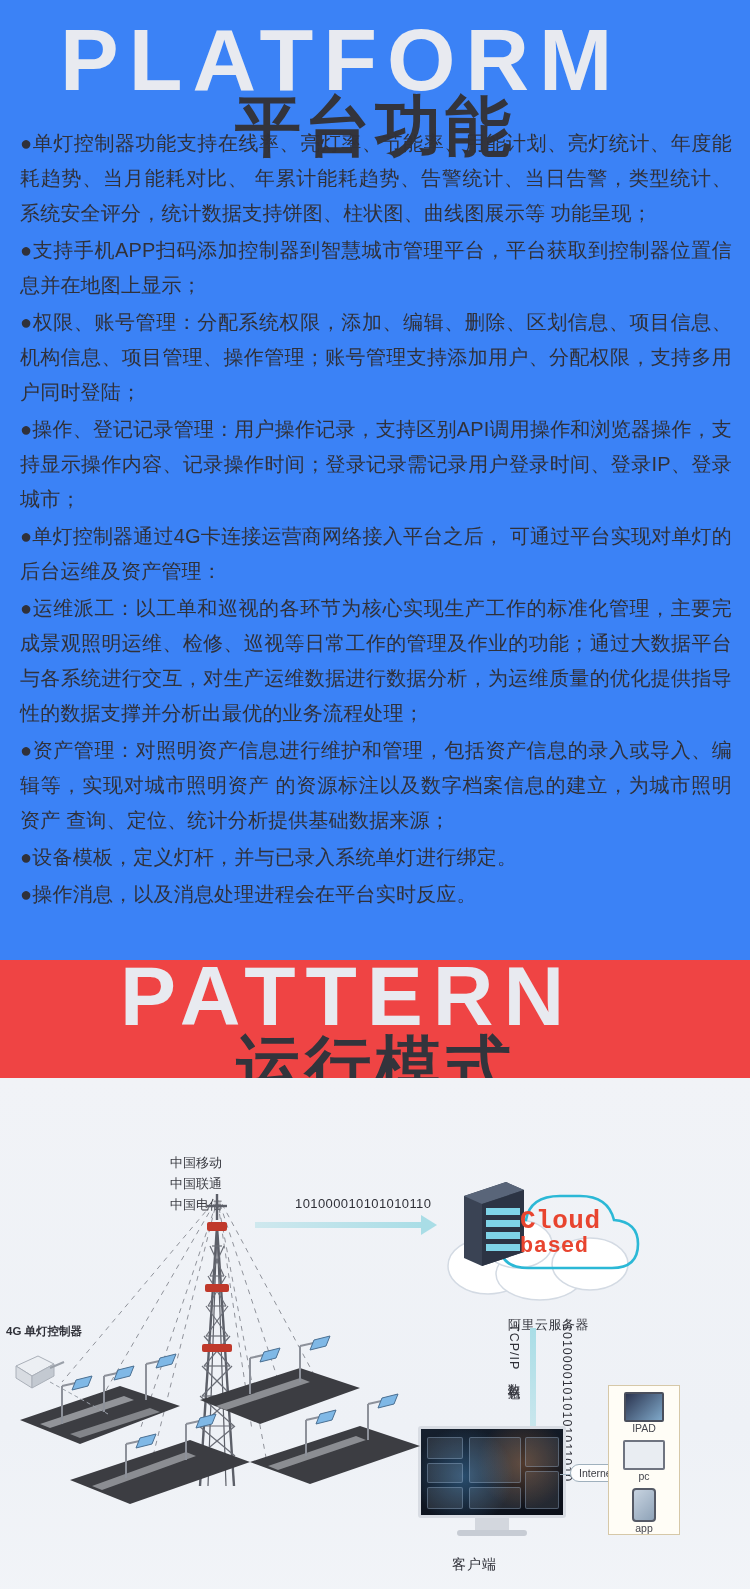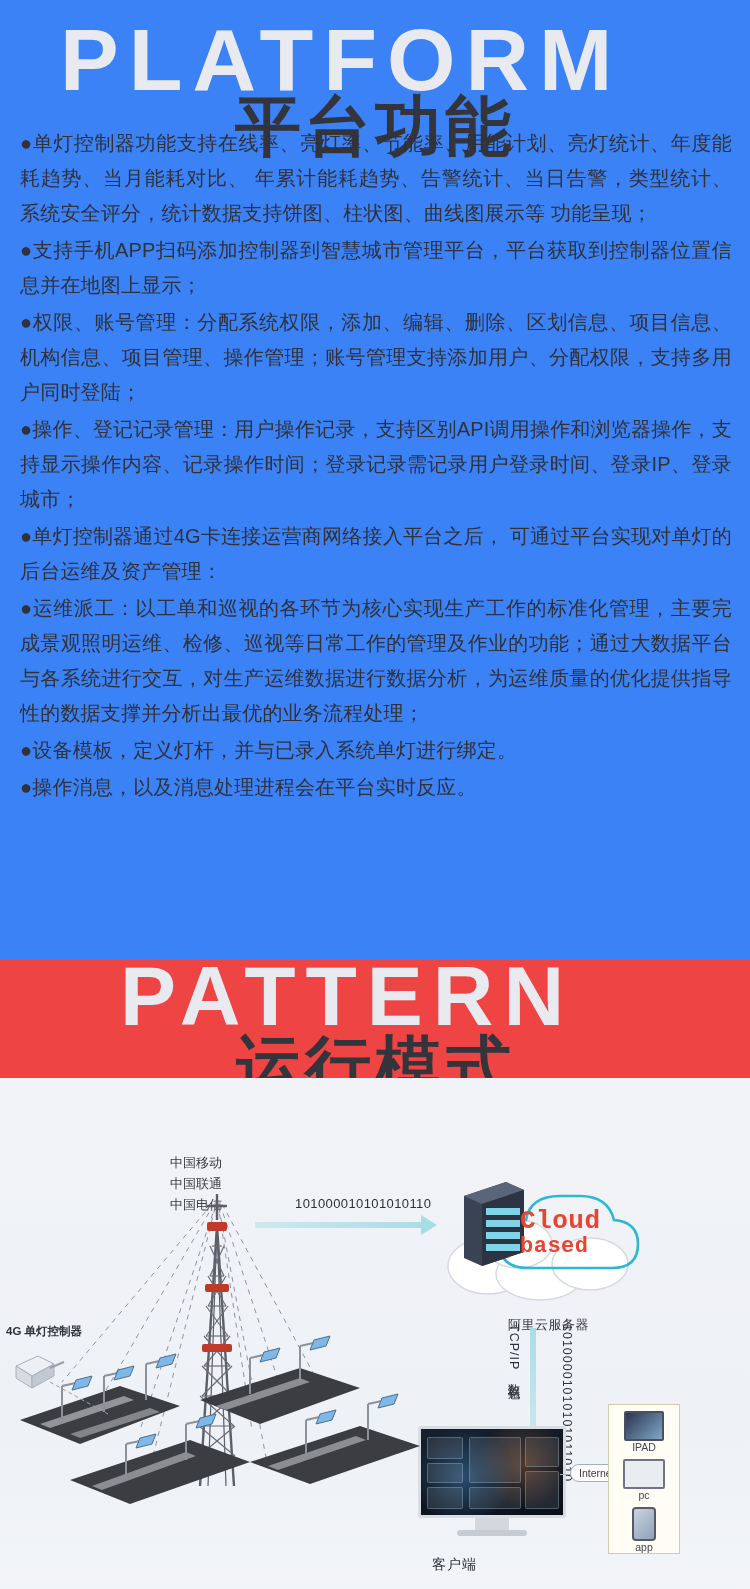--- a/index.html
+++ b/index.html
@@ -288,21 +288,21 @@
     position: absolute;
     left: 620px; top: 396px;
     width: 14px; height: 1px;
     background: #9fb0bd;
   }
 
   
   .device-col {
     position: absolute;
     left: 608px;
-    top: 326px;
+    top: 307px;
     width: 72px;
     height: 150px;
     border: 1px solid #d6c8a8;
     background: #fffdf6;
   }
   .dev-cell {
     text-align: center;
     font-size: 10.5px;
     color: #44454d;
     padding-top: 2px;
@@ -323,21 +323,21 @@
   }
   .app-img {
     width: 24px; height: 34px;
     margin: 4px auto 0 auto;
     background: linear-gradient(135deg,#c7d3e0,#8fa3b8);
     border: 2px solid #555a66;
     border-radius: 4px;
   }
   .client-label {
     position: absolute;
-    left: 432px;
+    left: 452px;
     top: 478px;
     font-size: 14px;
     color: #2f3038;
     letter-spacing: 1px;
   }
 
   .controller-label {
     position: absolute;
     left: 6px;
     top: 246px;
@@ -355,20 +355,21 @@
     <div class="ghost-word ghost-platform">PLATFORM</div>
     <h1 class="heading heading-platform">平台功能</h1>
 
     <div class="body-block">
       <p class="para">●单灯控制器功能支持在线率、亮灯率、节能率、用能计划、亮灯统计、年度能耗趋势、当月能耗对比、 年累计能耗趋势、告警统计、当日告警，类型统计、系统安全评分，统计数据支持饼图、柱状图、曲线图展示等 功能呈现；</p>
       <p class="para">●支持手机APP扫码添加控制器到智慧城市管理平台，平台获取到控制器位置信息并在地图上显示；</p>
       <p class="para">●权限、账号管理：分配系统权限，添加、编辑、删除、区划信息、项目信息、机构信息、项目管理、操作管理；账号管理支持添加用户、分配权限，支持多用户同时登陆；</p>
       <p class="para">●操作、登记记录管理：用户操作记录，支持区别API调用操作和浏览器操作，支持显示操作内容、记录操作时间；登录记录需记录用户登录时间、登录IP、登录城市；</p>
       <p class="para">●单灯控制器通过4G卡连接运营商网络接入平台之后， 可通过平台实现对单灯的后台运维及资产管理：</p>
       <p class="para">●运维派工：以工单和巡视的各环节为核心实现生产工作的标准化管理，主要完成景观照明运维、检修、巡视等日常工作的管理及作业的功能；通过大数据平台与各系统进行交互，对生产运维数据进行数据分析，为运维质量的优化提供指导性的数据支撑并分析出最优的业务流程处理；</p>
+      <p class="para">●资产管理：对照明资产信息进行维护和管理，包括资产信息的录入或导入、编辑等，实现对城市照明资产 的资源标注以及数字档案信息的建立，为城市照明资产 查询、定位、统计分析提供基础数据来源；</p>
       <p class="para">●设备模板，定义灯杆，并与已录入系统单灯进行绑定。</p>
       <p class="para">●操作消息，以及消息处理进程会在平台实时反应。</p>
     </div>
   </section>
 
   <section class="section-mode">
     <div class="ghost-word ghost-pattern">PATTERN</div>
     <h1 class="heading heading-mode">运行模式</h1>
   </section>
 

